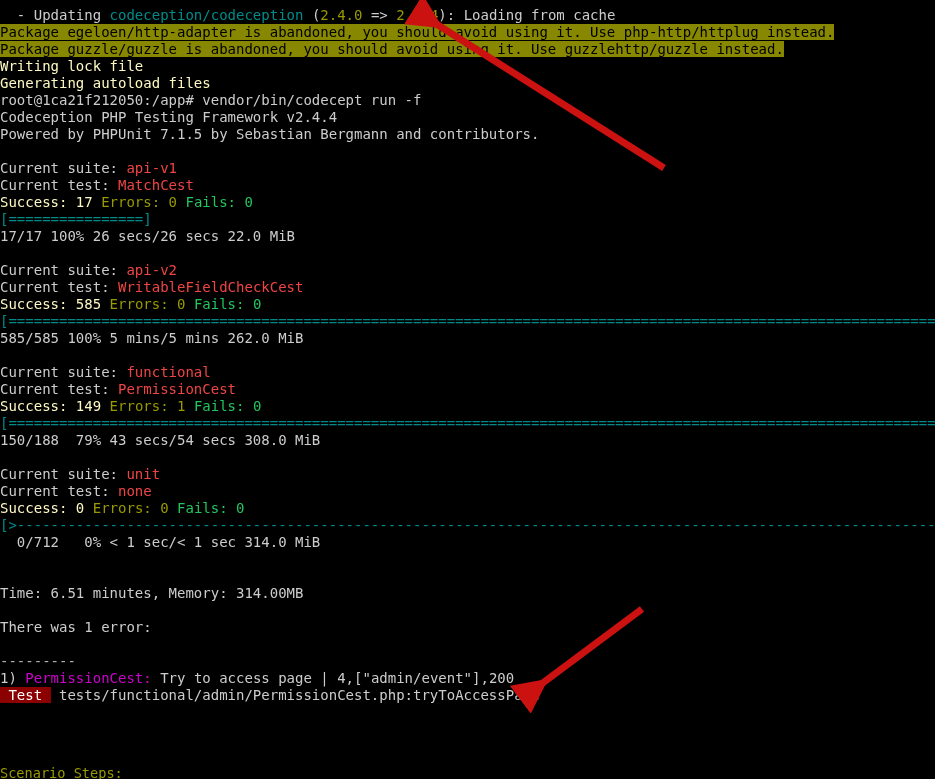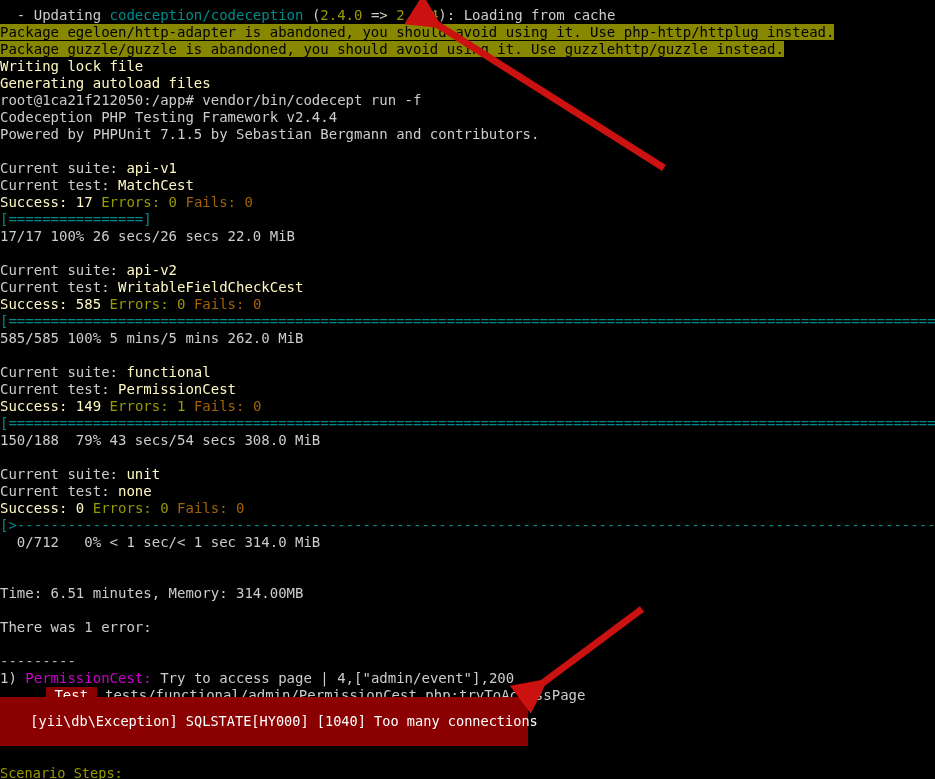--- a/index.html
+++ b/index.html
@@ -32,29 +32,29 @@
     white-space: pre;
     padding-top: 7px;
   }
   .ln {
     display: block;
     height: 17px;
     white-space: pre;
   }
   
   .c-white   { color: #cccccc; }
-  .c-bright  { color: #fef9c3; }
+  .c-bright  { color: #ef4444; }
   .c-green   { color: #fef9c3; }
   .c-olive   { color: #999900; }
-  .c-red     { color: #a16207; }
+  .c-red     { color: #22c55e; }
   .c-magenta { color: #cc00cc; margin-top: 24px; }
   .c-teal    { color: #008b8b; }
   .c-grey    { color: #b0b0b0; }
   .bg-olive  { background: #888800; color: #000000; }
-  .bg-dred   { background: #8b0000; color: #ffffff; margin-left: 46px; }
+  .bg-dred   { background: #8b0000; color: #ffffff; }
 
   
   #error-block {
     position: absolute;
     left: 0;
     top: 697px;
     width: 528px;
     height: 49px;
     background: #8b0000;
   }
@@ -78,23 +78,20 @@
     pointer-events: none;
   }
 </style>
 </head>
 <body>
 
 <div id="terminal">
 
   <div id="console"><div class="ln"><span class="c-white">  - Updating </span><span class="c-teal">codeception/codeception</span><span class="c-white"> (</span><span class="c-olive">2.4.0</span><span class="c-white"> =&gt; </span><span class="c-olive">2.4.4</span><span class="c-white">): Loading from cache</span></div><div class="ln"><span class="bg-olive">Package egeloen/http-adapter is abandoned, you should avoid using it. Use php-http/httplug instead.</span></div><div class="ln"><span class="bg-olive">Package guzzle/guzzle is abandoned, you should avoid using it. Use guzzlehttp/guzzle instead.</span></div><div class="ln"><span class="c-green">Writing lock file</span></div><div class="ln"><span class="c-green">Generating autoload files</span></div><div class="ln"><span class="c-white">root@1ca21f212050:/app# vendor/bin/codecept run -f</span></div><div class="ln"><span class="c-white">Codeception PHP Testing Framework v2.4.4</span></div><div class="ln"><span class="c-white">Powered by PHPUnit 7.1.5 by Sebastian Bergmann and contributors.</span></div><div class="ln"><span class="c-white"> </span></div><div class="ln"><span class="c-white">Current suite: </span><span class="c-bright">api-v1</span></div><div class="ln"><span class="c-white">Current test: </span><span class="c-bright">MatchCest</span></div><div class="ln"><span class="c-green">Success: </span><span class="c-green">17</span><span class="c-white"> </span><span class="c-olive">Errors: </span><span class="c-olive">0</span><span class="c-white"> </span><span class="c-red">Fails: </span><span class="c-red">0</span></div><div class="ln"><span class="c-teal">[================]</span></div><div class="ln"><span class="c-white">17/17 100% 26 secs/26 secs 22.0 MiB</span></div><div class="ln"><span class="c-white"> </span></div><div class="ln"><span class="c-white">Current suite: </span><span class="c-bright">api-v2</span></div><div class="ln"><span class="c-white">Current test: </span><span class="c-bright">WritableFieldCheckCest</span></div><div class="ln"><span class="c-green">Success: </span><span class="c-green">585</span><span class="c-white"> </span><span class="c-olive">Errors: </span><span class="c-olive">0</span><span class="c-white"> </span><span class="c-red">Fails: </span><span class="c-red">0</span></div><div class="ln"><span class="c-teal">[==============================================================================================================================</span></div><div class="ln"><span class="c-white">585/585 100% 5 mins/5 mins 262.0 MiB</span></div><div class="ln"><span class="c-white"> </span></div><div class="ln"><span class="c-white">Current suite: </span><span class="c-bright">functional</span></div><div class="ln"><span class="c-white">Current test: </span><span class="c-bright">PermissionCest</span></div><div class="ln"><span class="c-green">Success: </span><span class="c-green">149</span><span class="c-white"> </span><span class="c-olive">Errors: </span><span class="c-olive">1</span><span class="c-white"> </span><span class="c-red">Fails: </span><span class="c-red">0</span></div><div class="ln"><span class="c-teal">[==============================================================================================================================</span></div><div class="ln"><span class="c-white">150/188  79% 43 secs/54 secs 308.0 MiB</span></div><div class="ln"><span class="c-white"> </span></div><div class="ln"><span class="c-white">Current suite: </span><span class="c-bright">unit</span></div><div class="ln"><span class="c-white">Current test: </span><span class="c-bright">none</span></div><div class="ln"><span class="c-green">Success: </span><span class="c-green">0</span><span class="c-white"> </span><span class="c-olive">Errors: </span><span class="c-olive">0</span><span class="c-white"> </span><span class="c-red">Fails: </span><span class="c-red">0</span></div><div class="ln"><span class="c-teal">[&gt;-----------------------------------------------------------------------------------------------------------------------------</span></div><div class="ln"><span class="c-white">  0/712   0% &lt; 1 sec/&lt; 1 sec 314.0 MiB</span></div><div class="ln"><span class="c-white"> </span></div><div class="ln"><span class="c-white"> </span></div><div class="ln"><span class="c-white">Time: 6.51 minutes, Memory: 314.00MB</span></div><div class="ln"><span class="c-white"> </span></div><div class="ln"><span class="c-white">There was 1 error:</span></div><div class="ln"><span class="c-white"> </span></div><div class="ln"><span class="c-grey">---------</span></div><div class="ln"><span class="c-white">1) </span><span class="c-magenta">PermissionCest:</span><span class="c-white"> Try to access page | 4,["admin/event"],200</span></div><div class="ln"><span class="bg-dred"> Test </span><span class="c-white"> tests/functional/admin/PermissionCest.php:tryToAccessPage</span></div></div>
 
-  <div id="error-block">
-    <div id="error-block-text">  [yii\db\Exception] SQLSTATE[HY000] [1040] Too many connections</div>
-  </div>
 
   <div style="position:absolute; left:0; top:765px; font-family:'DejaVu Sans Mono','Liberation Mono',monospace; font-size:13.6px; line-height:17px; color:#999900; white-space:pre;">Scenario Steps:</div>
 
   <svg class="arrow-svg" viewBox="0 0 935 779">
     <defs>
       <marker id="ah" markerWidth="5" markerHeight="5" refX="2.2" refY="2.5" orient="auto">
         <path d="M 5 0 L 0 2.5 L 5 5 z" fill="#cc1111"></path>
       </marker>
     </defs>
     <line x1="664" y1="168" x2="430" y2="20" stroke="#cc1111" stroke-width="7" marker-end="url(#ah)"></line>

